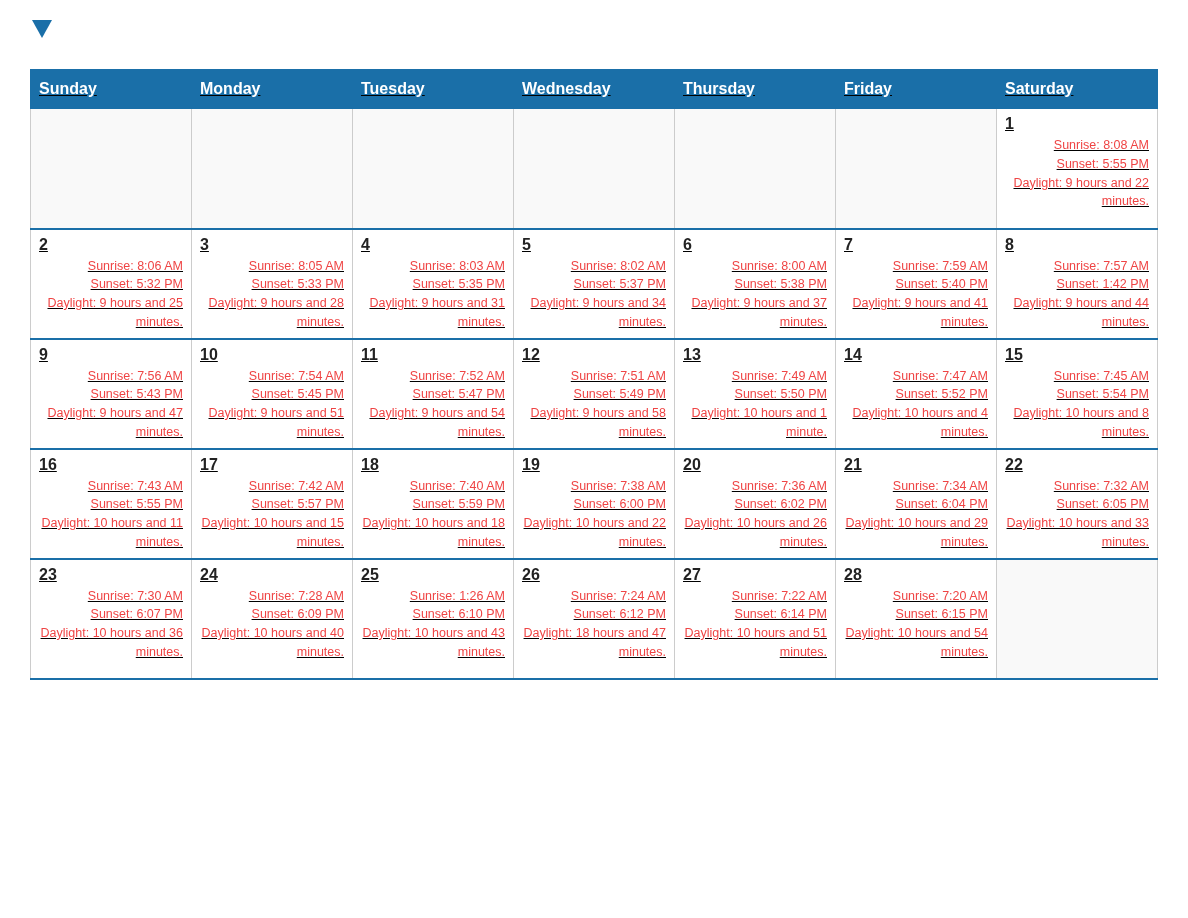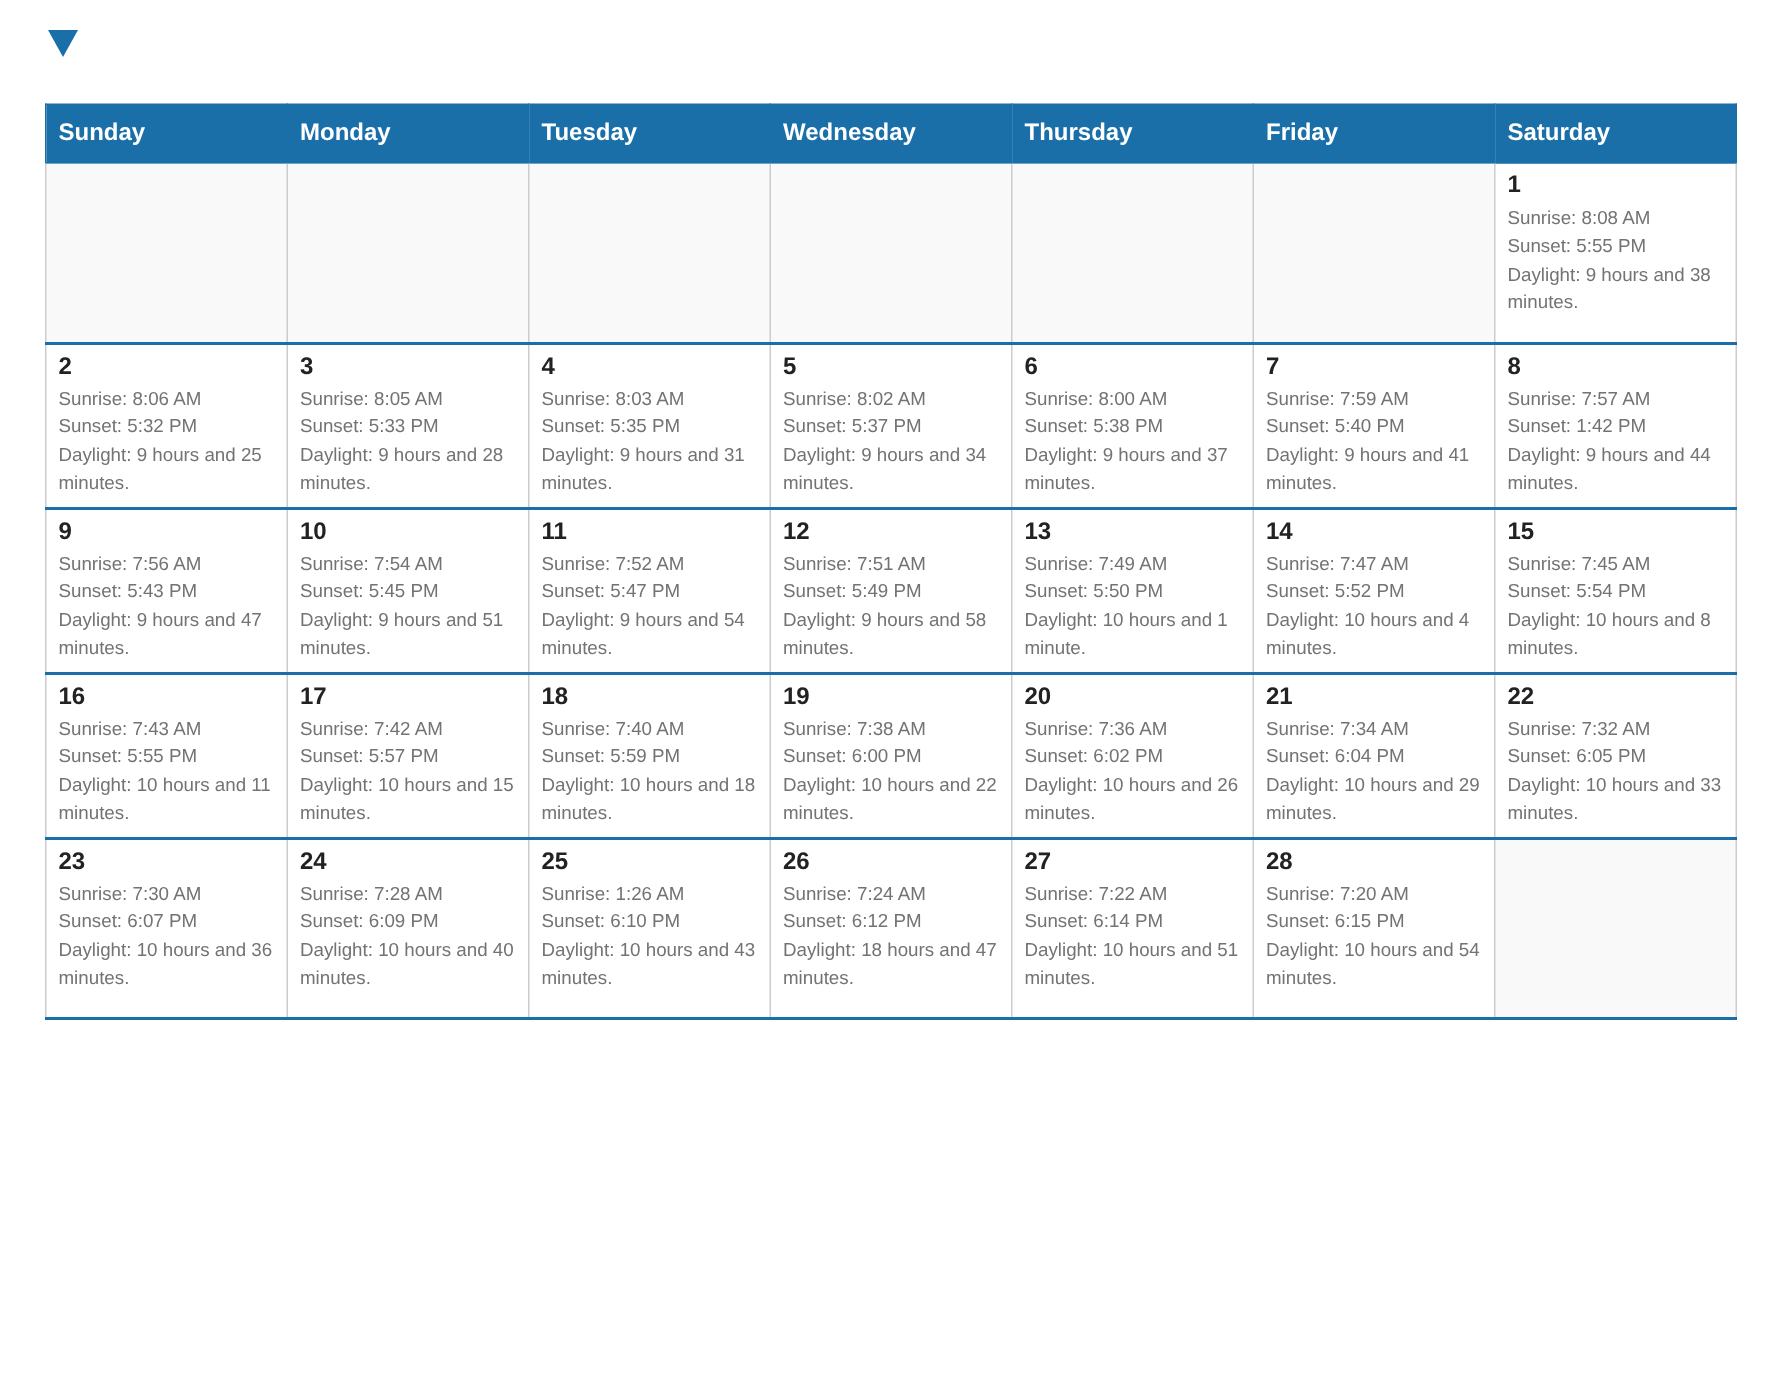--- a/index.html
+++ b/index.html
@@ -55,20 +55,21 @@
     }
     .location {
       font-size: 22px;
       color: #333;
       margin-top: 4px;
     }
     .calendar {
       width: 100%;
       border-collapse: collapse;
       margin-top: 28px;
+      text-decoration: underline;
     }
     .calendar thead th {
       background-color: #1a6fa8;
       color: #fff;
       font-size: 16px;
       font-weight: bold;
       padding: 10px 8px;
       text-align: left;
       border: 1px solid #1a6fa8;
     }
@@ -86,22 +87,23 @@
     }
     .day-number {
       font-size: 16px;
       font-weight: bold;
       color: #222;
       display: block;
       margin-bottom: 3px;
     }
     .day-info {
       font-size: 12.5px;
-      color: #737373;
+      color: #ef4444;
       line-height: 1.5;
+      text-align: right;
     }
     .empty-cell {
       background: #f9f9f9;
     }
     td.empty-cell {
       height: 120px;
     }
   </style>
 </head>
 <body>
@@ -135,21 +137,21 @@
   <tbody id="calendar-body">
   <tr>
         <td class="empty-cell"></td>
         <td class="empty-cell"></td>
         <td class="empty-cell"></td>
         <td class="empty-cell"></td>
         <td class="empty-cell"></td>
         <td class="empty-cell"></td>
         <td>
           <span class="day-number">1</span>
-          <div class="day-info"><span>Sunrise: 8:08 AM</span><br><span>Sunset: 5:55 PM</span><br><span>Daylight: 9 hours and 38 minutes.</span></div>
+          <div class="day-info"><span>Sunrise: 8:08 AM</span><br><span>Sunset: 5:55 PM</span><br><span>Daylight: 9 hours and 22 minutes.</span></div>
         </td>
       </tr>
       <tr>
         <td>
           <span class="day-number">2</span>
           <div class="day-info"><span>Sunrise: 8:06 AM</span><br><span>Sunset: 5:32 PM</span><br><span>Daylight: 9 hours and 25 minutes.</span></div>
         </td>
         <td>
           <span class="day-number">3</span>
           <div class="day-info"><span>Sunrise: 8:05 AM</span><br><span>Sunset: 5:33 PM</span><br><span>Daylight: 9 hours and 28 minutes.</span></div>

